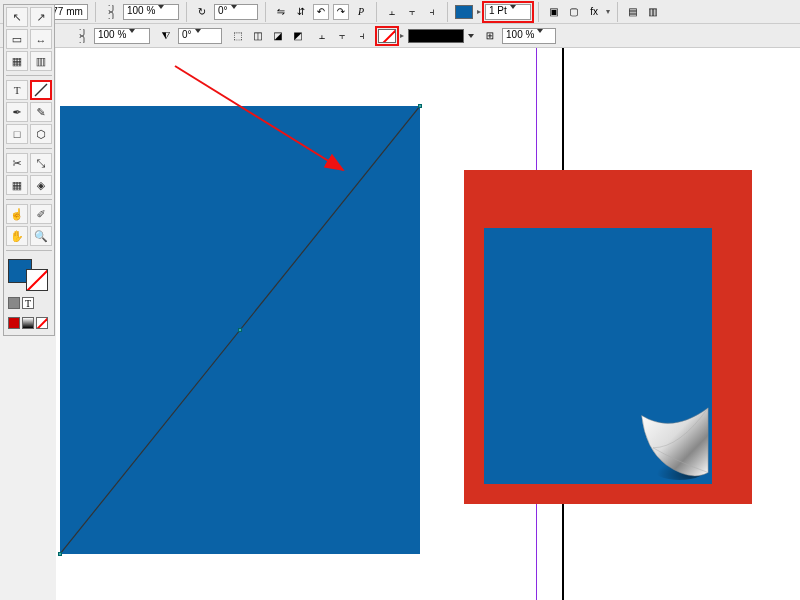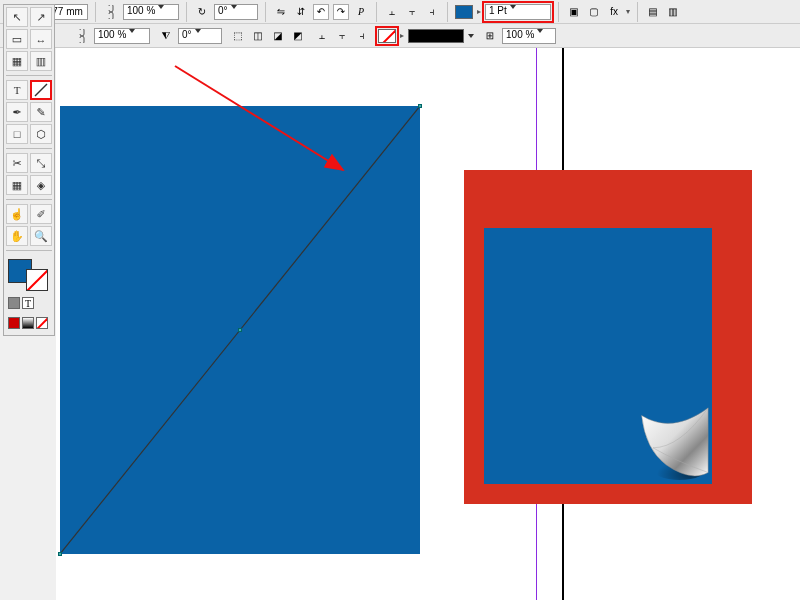--- a/index.html
+++ b/index.html
@@ -261,21 +261,21 @@
   <span class="tb-icon act">↶</span>
   <span class="tb-icon act">↷</span>
   <span class="tb-icon" style="font-family:serif;font-style:italic">P</span>
   <div class="sep"></div>
   <span class="tb-icon">⫠</span>
   <span class="tb-icon">⫟</span>
   <span class="tb-icon">⫞</span>
   <div class="sep"></div>
   <div class="fillswatch" style="background:#0a62a6"></div>
   <span style="font-size:8px;color:#555">▸</span>
-  <div class="dropdown highlight" style="width:66px">
+  <div class="dropdown highlight" style="width:46px">
     <span>1 Pt</span>
     <span class="arrow"></span>
   </div>
   <div class="sep"></div>
   <span class="tb-icon">▣</span>
   <span class="tb-icon">▢</span>
   <span class="tb-icon" style="">fx</span>
   <span style="font-size:8px;color:#555">▾</span>
   <div class="sep"></div>
   <span class="tb-icon">▤</span>

